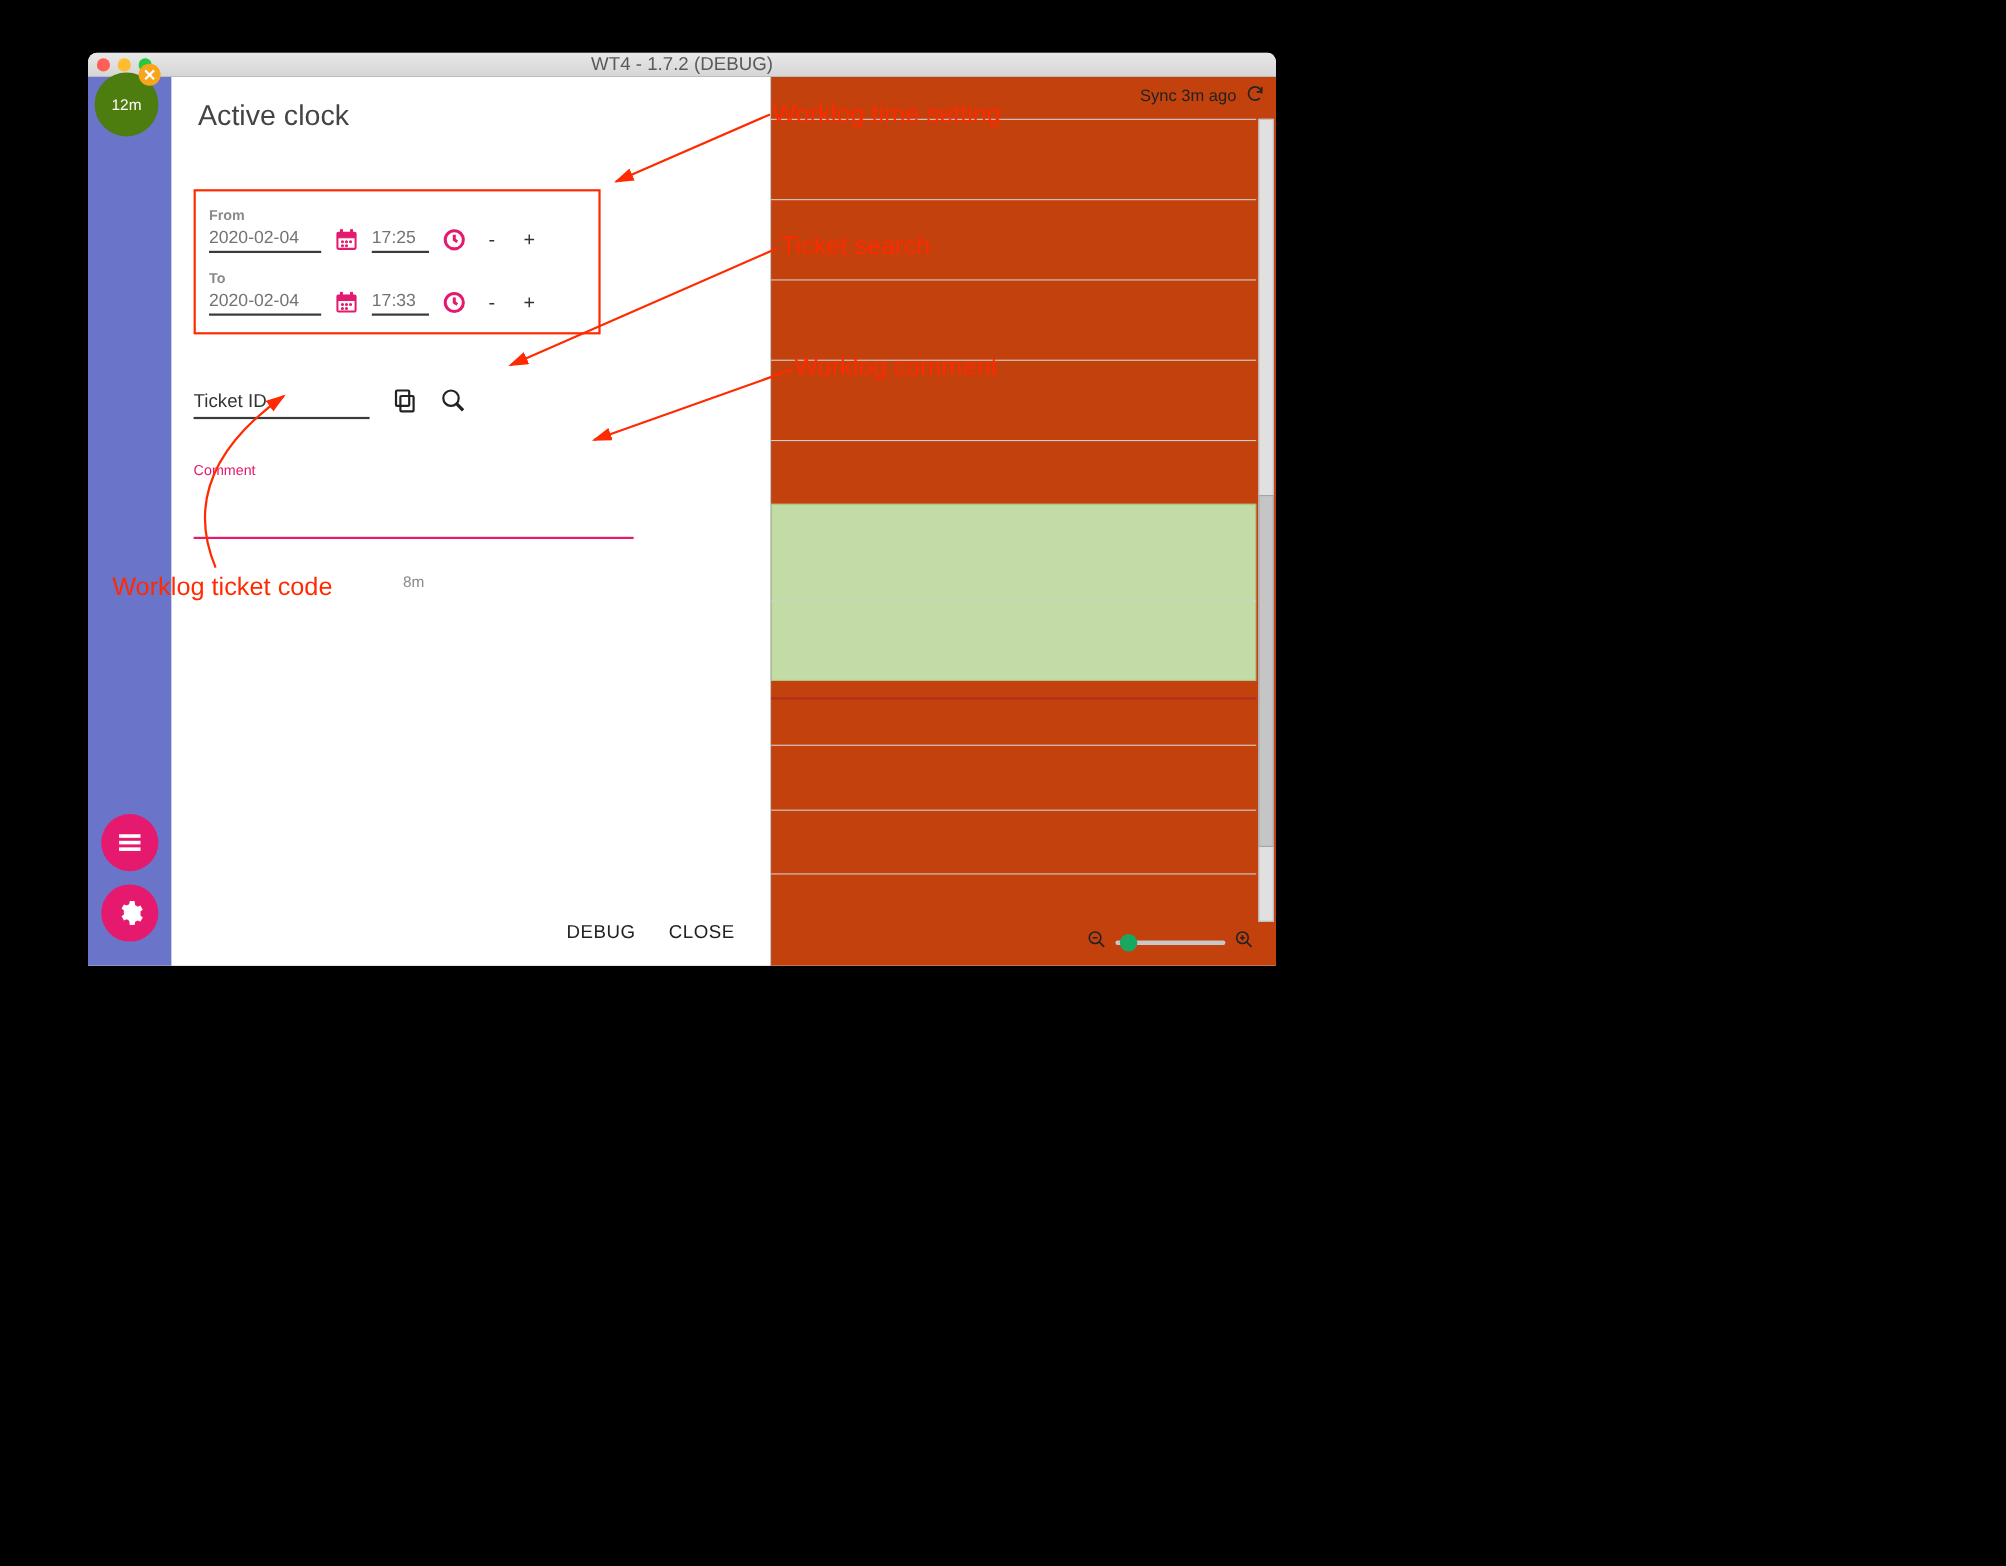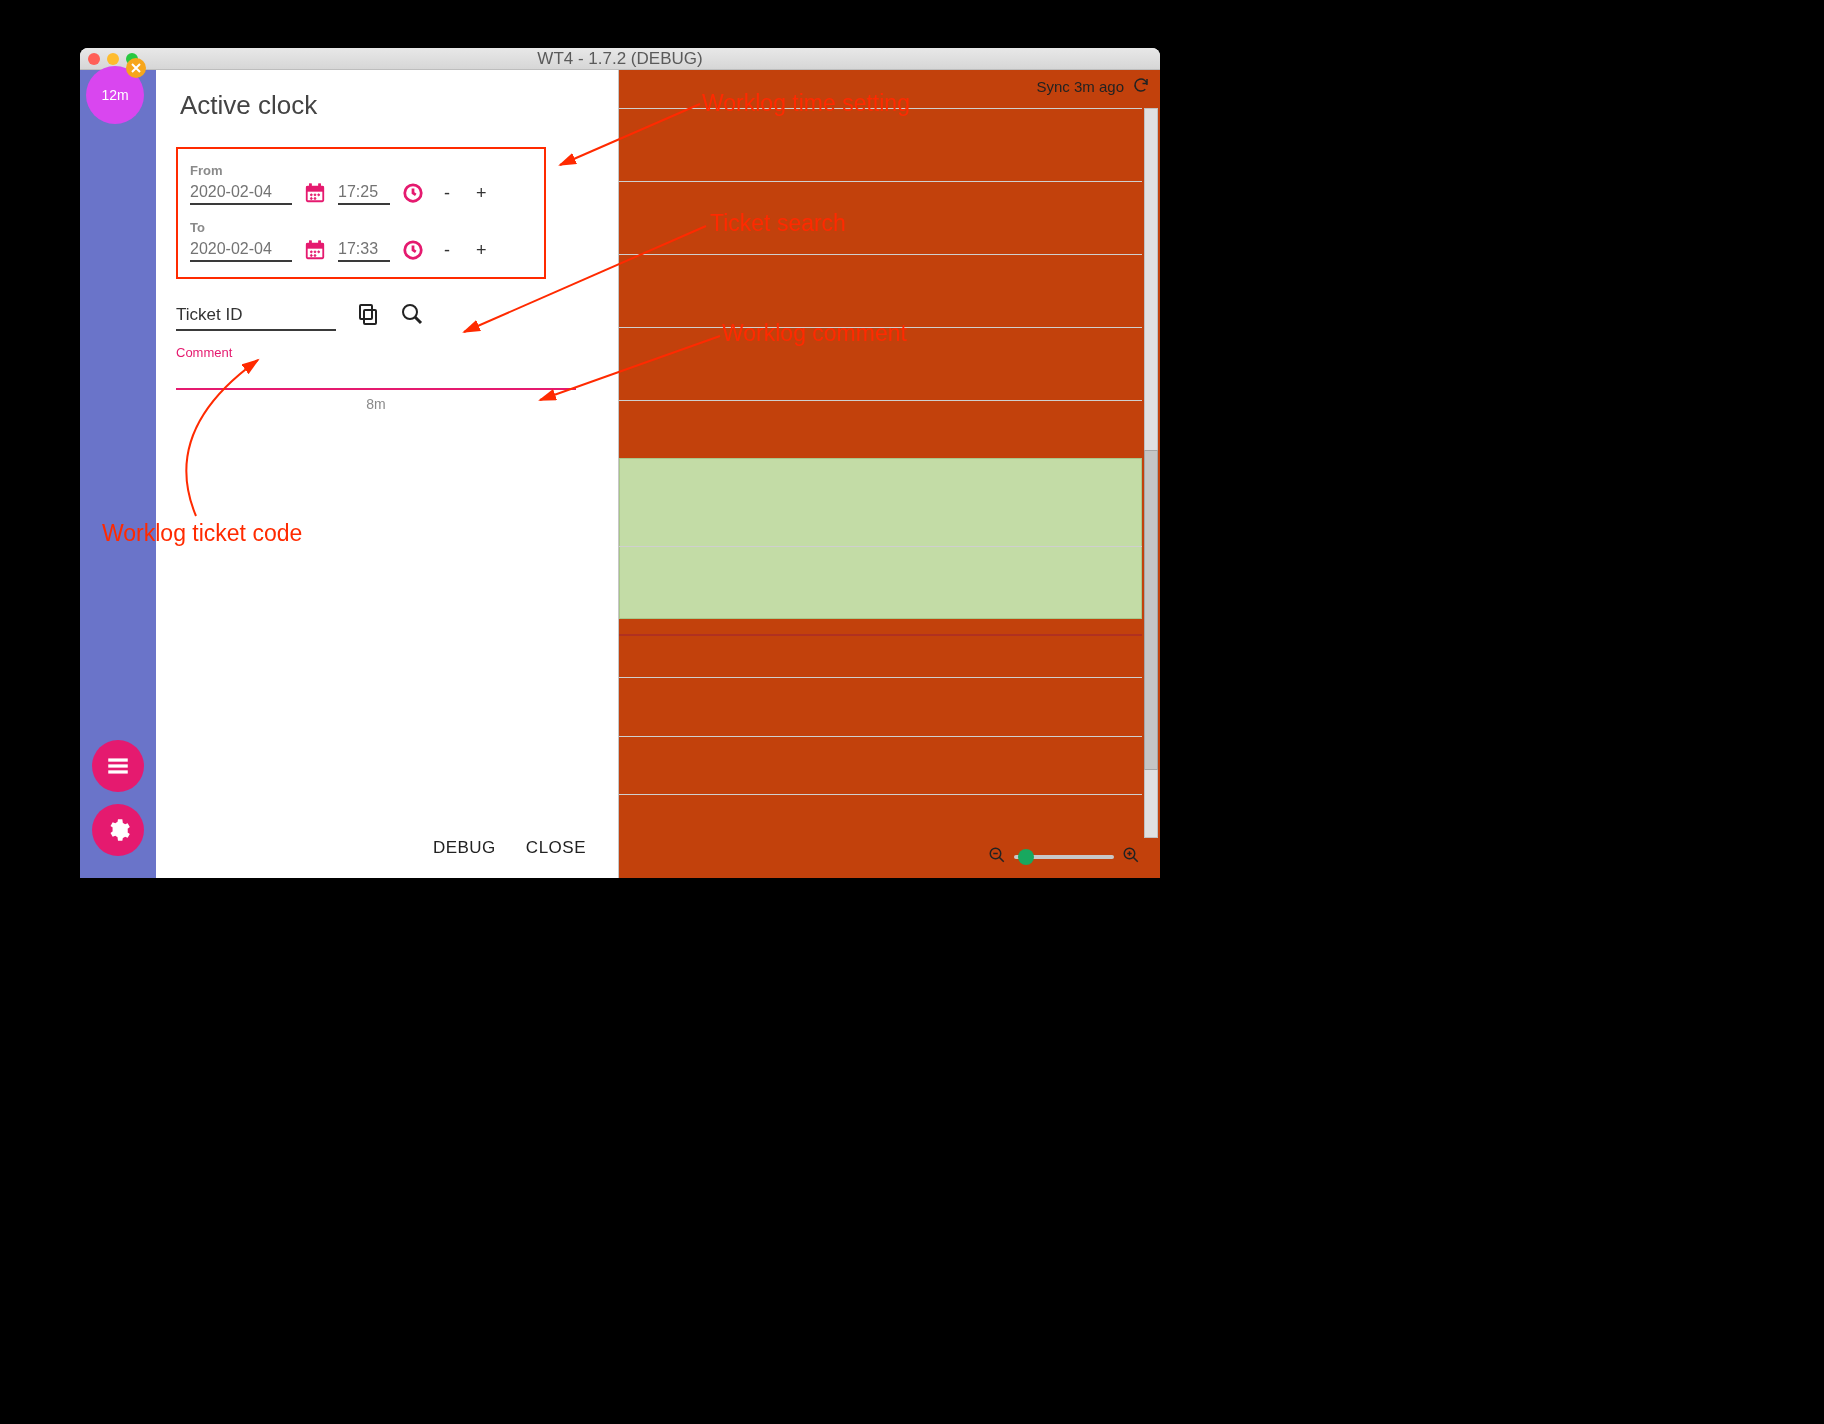--- a/index.html
+++ b/index.html
@@ -36,21 +36,21 @@
 .app { display:flex; height: calc(100% - 22px); }
 .sidebar {
   width: 76px;
   background: #6a74c9;
   position: relative;
 }
 .timer-badge {
   position:absolute;
   top:-4px; left:6px;
   width: 58px; height: 58px;
-  background:#d946ef;
+  background:#4d7c0f;
   border-radius:50%;
   color:#fff; font-size:14px;
   display:flex; align-items:center; justify-content:center;
 }
 .timer-close {
   position:absolute; top:-8px; right:-2px;
   width:20px; height:20px; border-radius:50%;
   background:#f7a61b;
   display:flex;align-items:center;justify-content:center;
 }
@@ -58,25 +58,26 @@
 .sidebar-btn {
   position:absolute;
   left:12px;
   width:52px; height:52px;
   border-radius:50%;
   background:#e51a6f;
   display:flex;align-items:center;justify-content:center;
 }
 .sidebar-btn svg{width:26px;height:26px;fill:#fff;}
 .panel {
-  width: 462px;
+  width: 544px;
   background:#fff;
   padding: 20px 20px 0 20px;
   display:flex; flex-direction:column;
   position:relative;
+  gap:25px;
 }
 .panel-title { font-size:26px; color:#444; margin-left:4px; margin-bottom:26px; font-weight:400;}
 .time-box {
   border:2px solid #ff2a00;
   padding:14px 12px;
   width: 370px;
 }
 .field-label{font-size:13px;color:#8a8a8a;margin-bottom:2px;font-weight:bold;}
 .row{display:flex;align-items:center;gap:10px;margin-bottom:14px;}
 .row:last-child{margin-bottom:0;}

